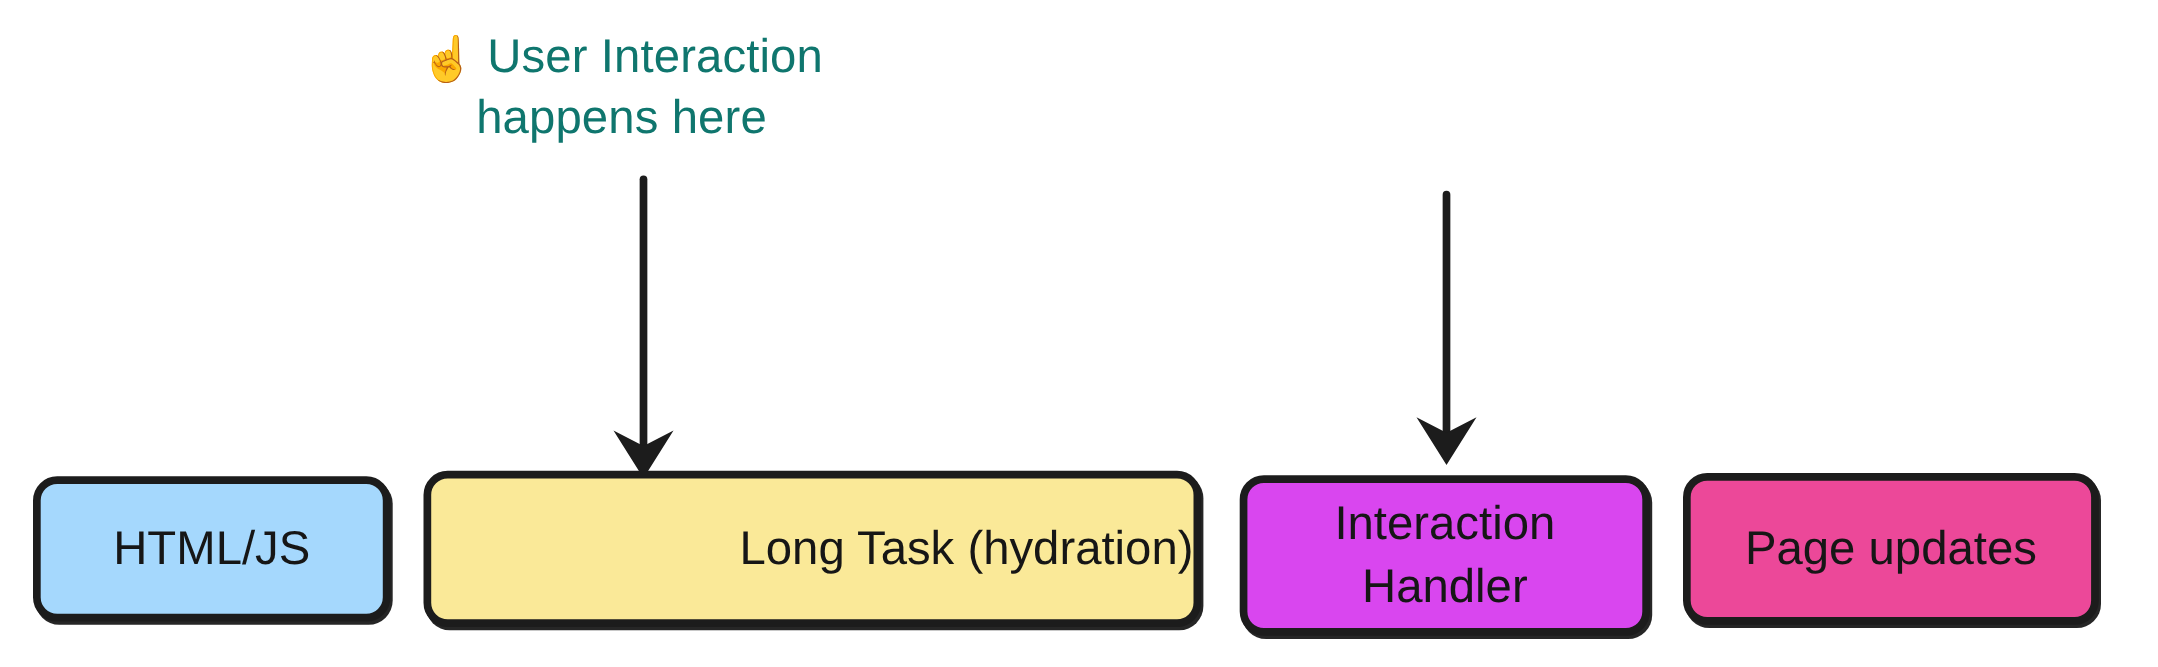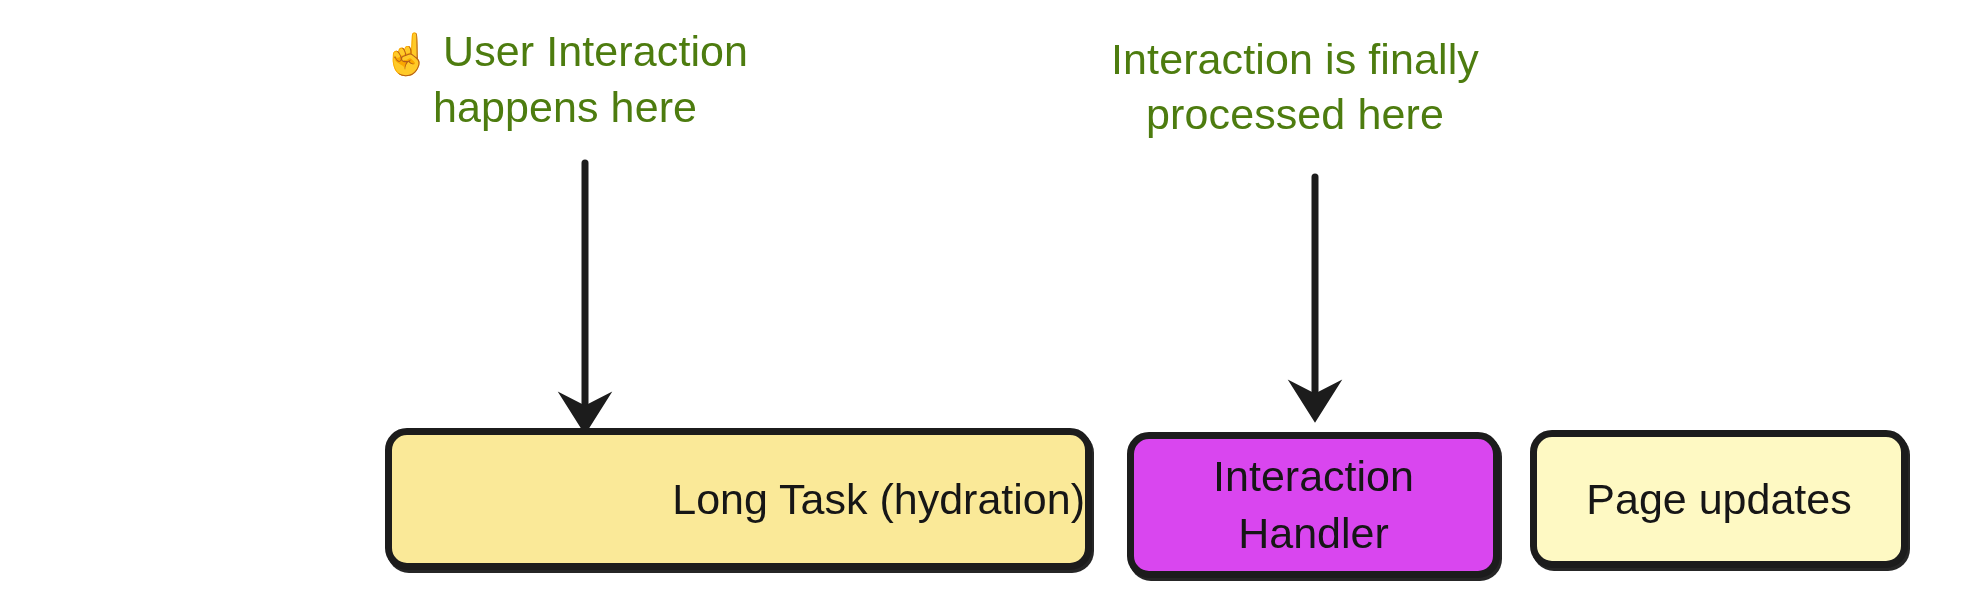--- a/index.html
+++ b/index.html
@@ -23,21 +23,21 @@
     width: 1962px;
     height: 606px;
   }
 
   
   .annotation {
     position: absolute;
     text-align: center;
     font-size: 43px;
     line-height: 1.28;
-    color: #4d7c0f;
+    color: #0f766e;
     letter-spacing: 0.1px;
     white-space: pre-line;
     font-family: "Liberation Sans", sans-serif;
   }
   #annotation-1 {
     left: 330px;
     top: 24px;
     width: 470px;
   }
   #annotation-2 {
@@ -105,40 +105,41 @@
   }
 </style>
 </head>
 <body style="background: rgb(255, 255, 255);">
 
 <div id="canvas">
 
   <div id="annotation-1" class="annotation"><span class="emoji">☝️ </span><span>User Interaction
 happens here</span></div>
 
-  <div id="annotation-2" class="annotation"><span>Interaction is finally
-processed here</span></div>
 
   <svg id="arrows" viewBox="0 0 1962 606">
     <defs>
       <marker id="arrowhead" markerWidth="9" markerHeight="9" refX="3.2" refY="4.5" orient="auto" markerUnits="strokeWidth">
         <path d="M0.4,0.6 L6.6,4.5 L0.4,8.4 L2.4,4.5 Z" fill="#1c1c1c"></path>
       </marker>
     </defs>
     <line x1="585" y1="163" x2="585" y2="411" stroke="#1c1c1c" stroke-width="7" stroke-linecap="round" marker-end="url(#arrowhead)"></line>
     <line x1="1315" y1="177" x2="1315" y2="399" stroke="#1c1c1c" stroke-width="7" stroke-linecap="round" marker-end="url(#arrowhead)"></line>
   </svg>
 
+  <div id="node-html-js" class="node" style="background: rgb(165, 216, 253); border-color: rgb(28, 28, 28);">
+    <span>HTML/JS</span>
+  </div>
 
   <div id="node-long-task" class="node" style="background: rgb(250, 233, 152); border-color: rgb(28, 28, 28);">
     <span>Long Task (hydration)</span>
   </div>
 
   <div id="node-interaction-handler" class="node" style="background: #d946ef; border-color: rgb(28, 28, 28);">
     <span>Interaction
 Handler</span>
   </div>
 
-  <div id="node-page-updates" class="node" style="background: #fef9c3; border-color: rgb(28, 28, 28);">
+  <div id="node-page-updates" class="node" style="background: #ec4899; border-color: rgb(28, 28, 28);">
     <span>Page updates</span>
   </div>
 
 </div>
 
 </body></html>

